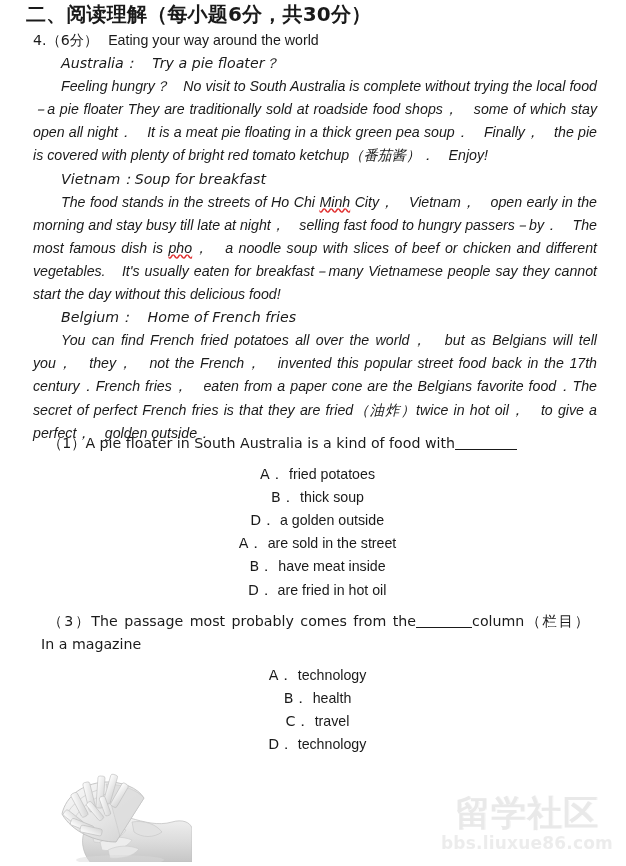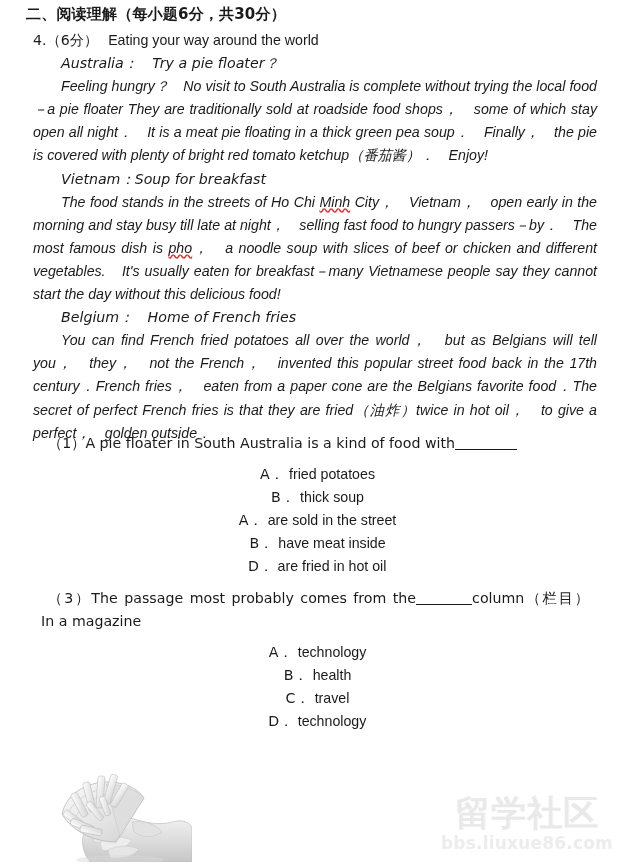--- a/index.html
+++ b/index.html
@@ -22,21 +22,21 @@
     width: 626px;
     height: 866px;
     box-sizing: border-box;
   }
 
   
   .section-heading {
     position: absolute;
     left: 26px;
     top: 3px;
-    font-size: 15px;
+    font-size: 20px;
     font-weight: bold;
     letter-spacing: 0.2px;
     white-space: nowrap;
     line-height: 22px;
   }
 
   
   .passage {
     position: absolute;
     left: 33px;
@@ -169,20 +169,21 @@
     <p class="indent2 last-line-left cjk">Belgium：　Home of French fries</p>
 
     <p class="indent2 last-line-left">You can find French fried potatoes all over the world，　but as Belgians will tell you，　they，　not the French，　invented this popular street food back in the 17th century．French fries，　eaten from a paper cone are the Belgians favorite food．The secret of perfect French fries is that they are fried（油炸）twice in hot oil，　to give a perfect，　golden outside．</p>
   </div>
 
   <div class="questions">
 
     <p class="q-stem"><span class="cjk">（1）A pie floater in South Australia is a kind of food with</span><span class="blank"></span></p>
     <p class="option"><span class="opt-letter cjk">A．</span><span>fried potatoes</span></p>
     <p class="option"><span class="opt-letter cjk">B．</span><span>thick soup</span></p>
+    <p class="option"><span class="opt-letter cjk">D．</span><span>a golden outside</span></p>
 
     <p class="option"><span class="opt-letter cjk">A．</span><span>are sold in the street</span></p>
     <p class="option"><span class="opt-letter cjk">B．</span><span>have meat inside</span></p>
     <p class="option"><span class="opt-letter cjk">D．</span><span>are fried in hot oil</span></p>
 
     <p class="q-stem wrap"><span class="cjk">（3）The passage most probably comes from the</span><span class="blank short"></span><span class="cjk">column（栏目）　In a magazine</span></p>
     <p class="option"><span class="opt-letter cjk">A．</span><span>technology</span></p>
     <p class="option"><span class="opt-letter cjk">B．</span><span>health</span></p>
     <p class="option"><span class="opt-letter cjk">C．</span><span>travel</span></p>
     <p class="option"><span class="opt-letter cjk">D．</span><span>technology</span></p>

